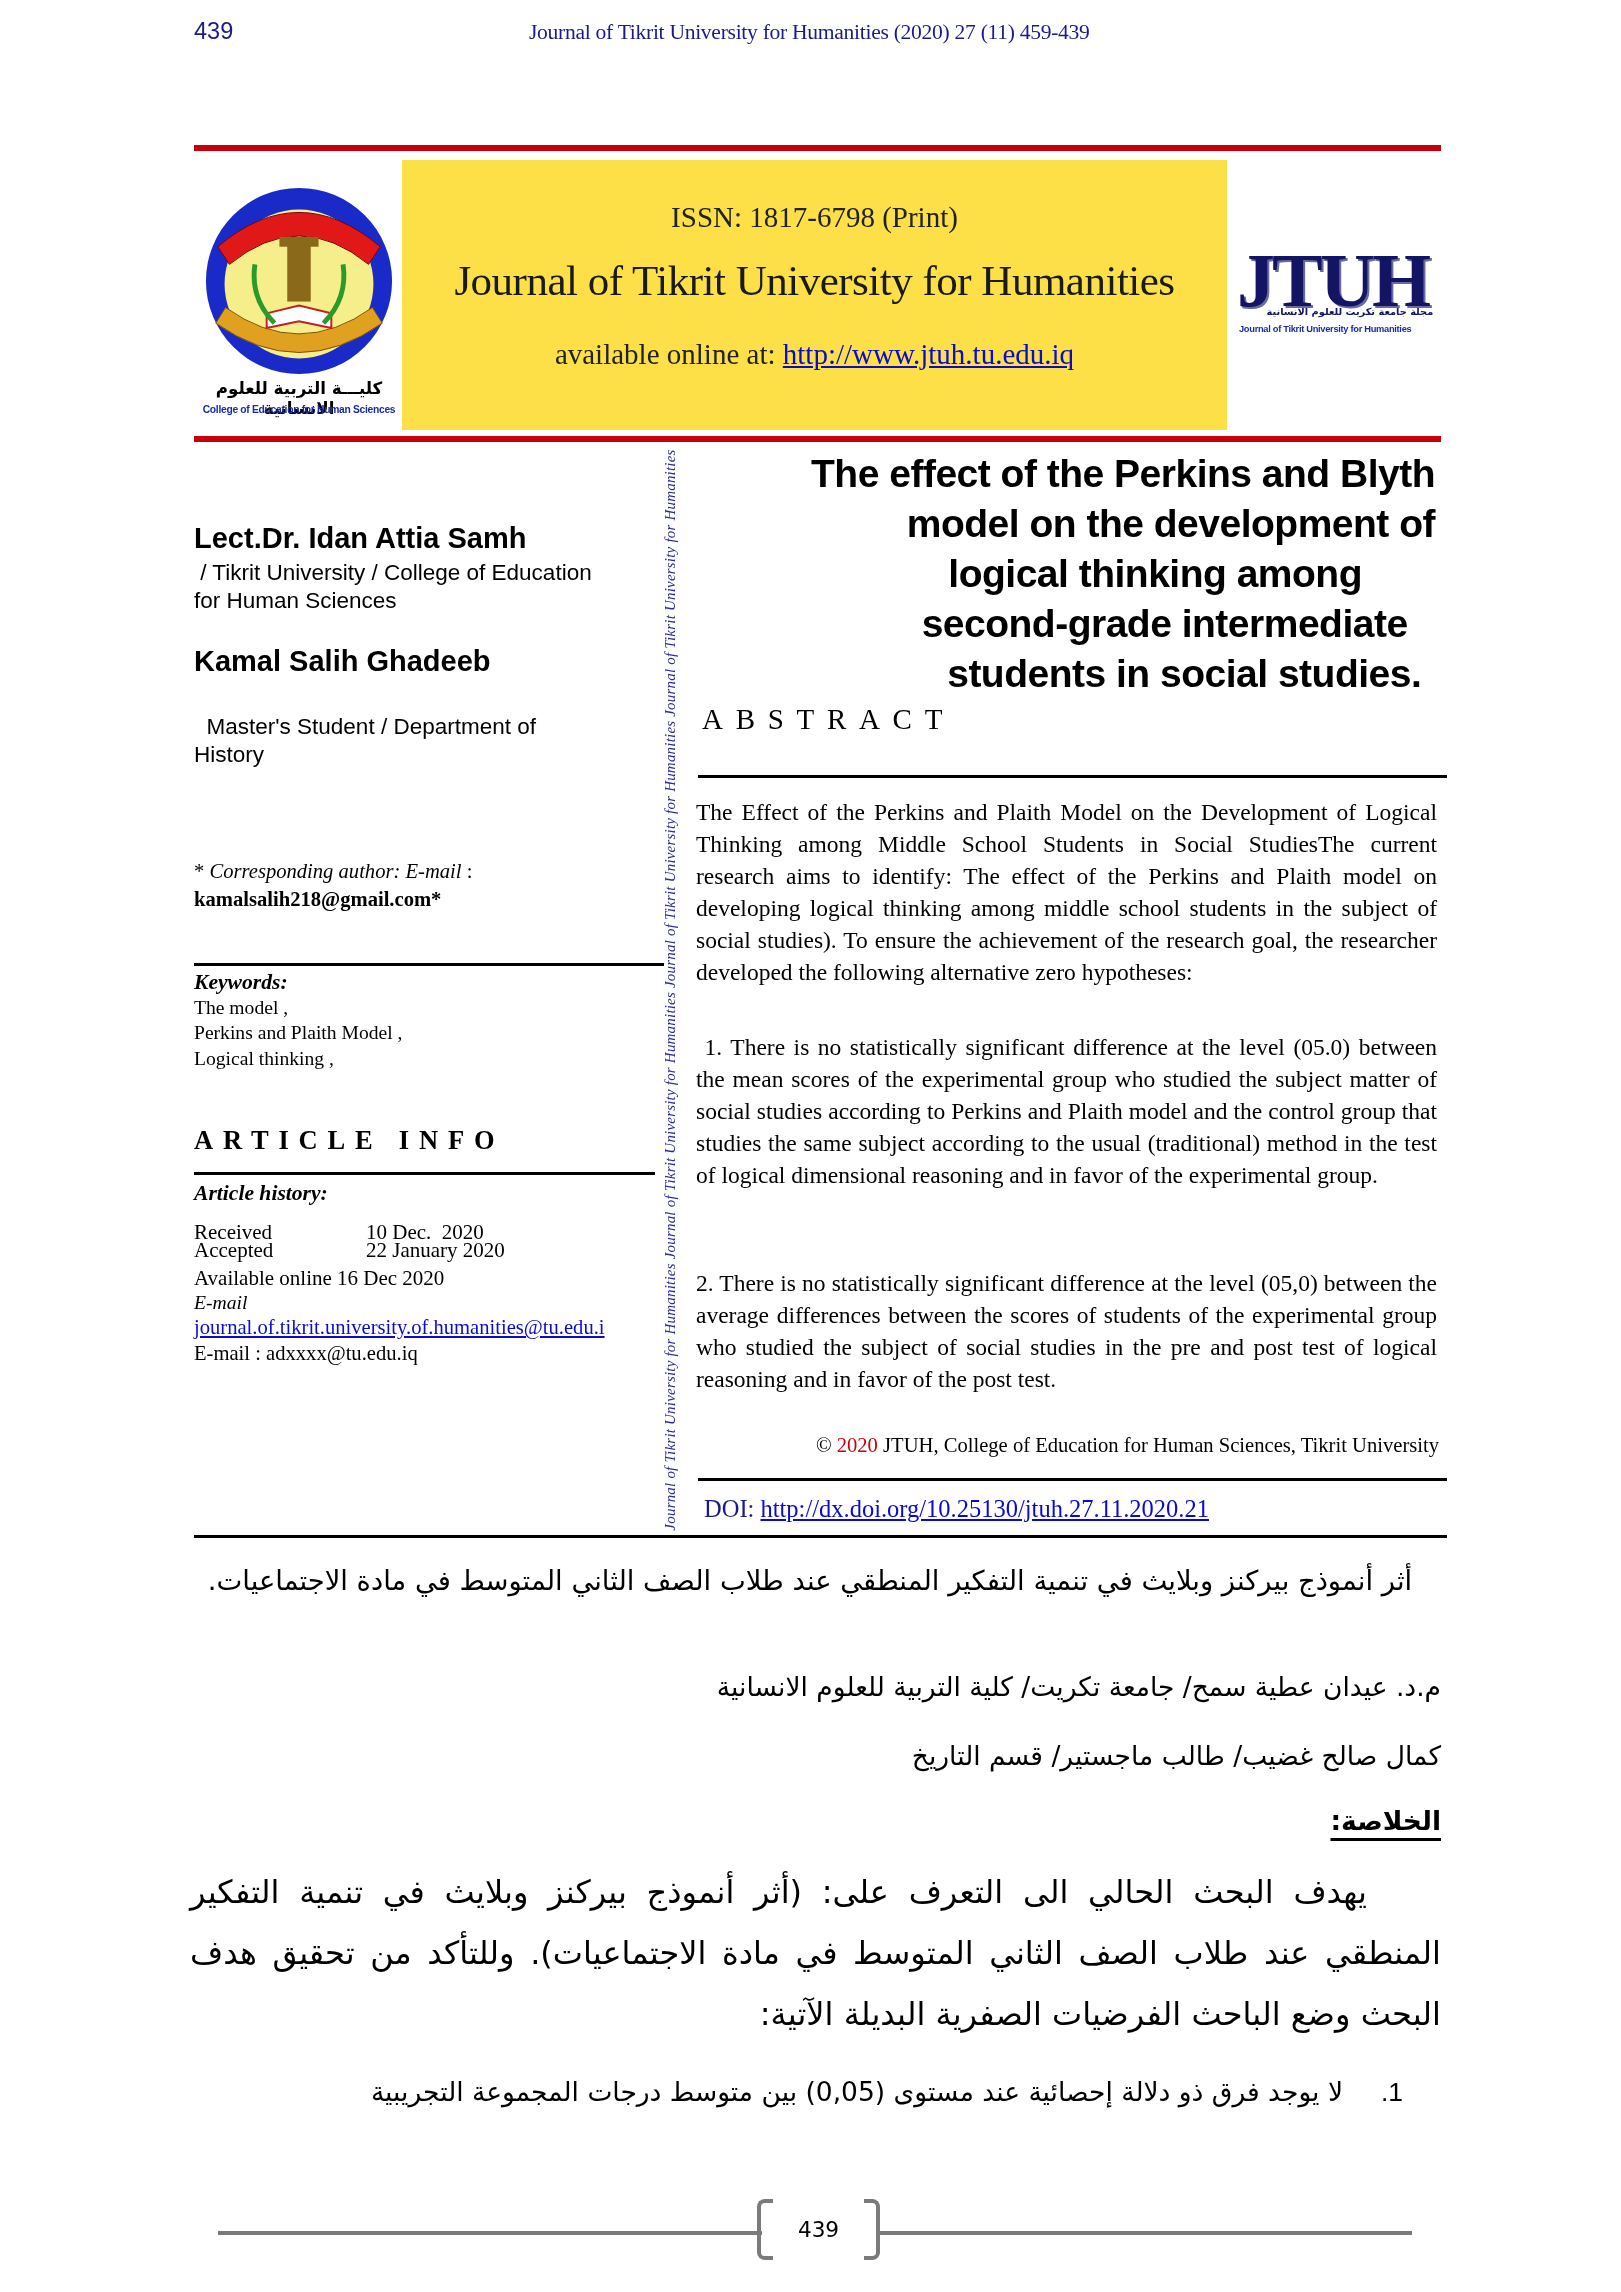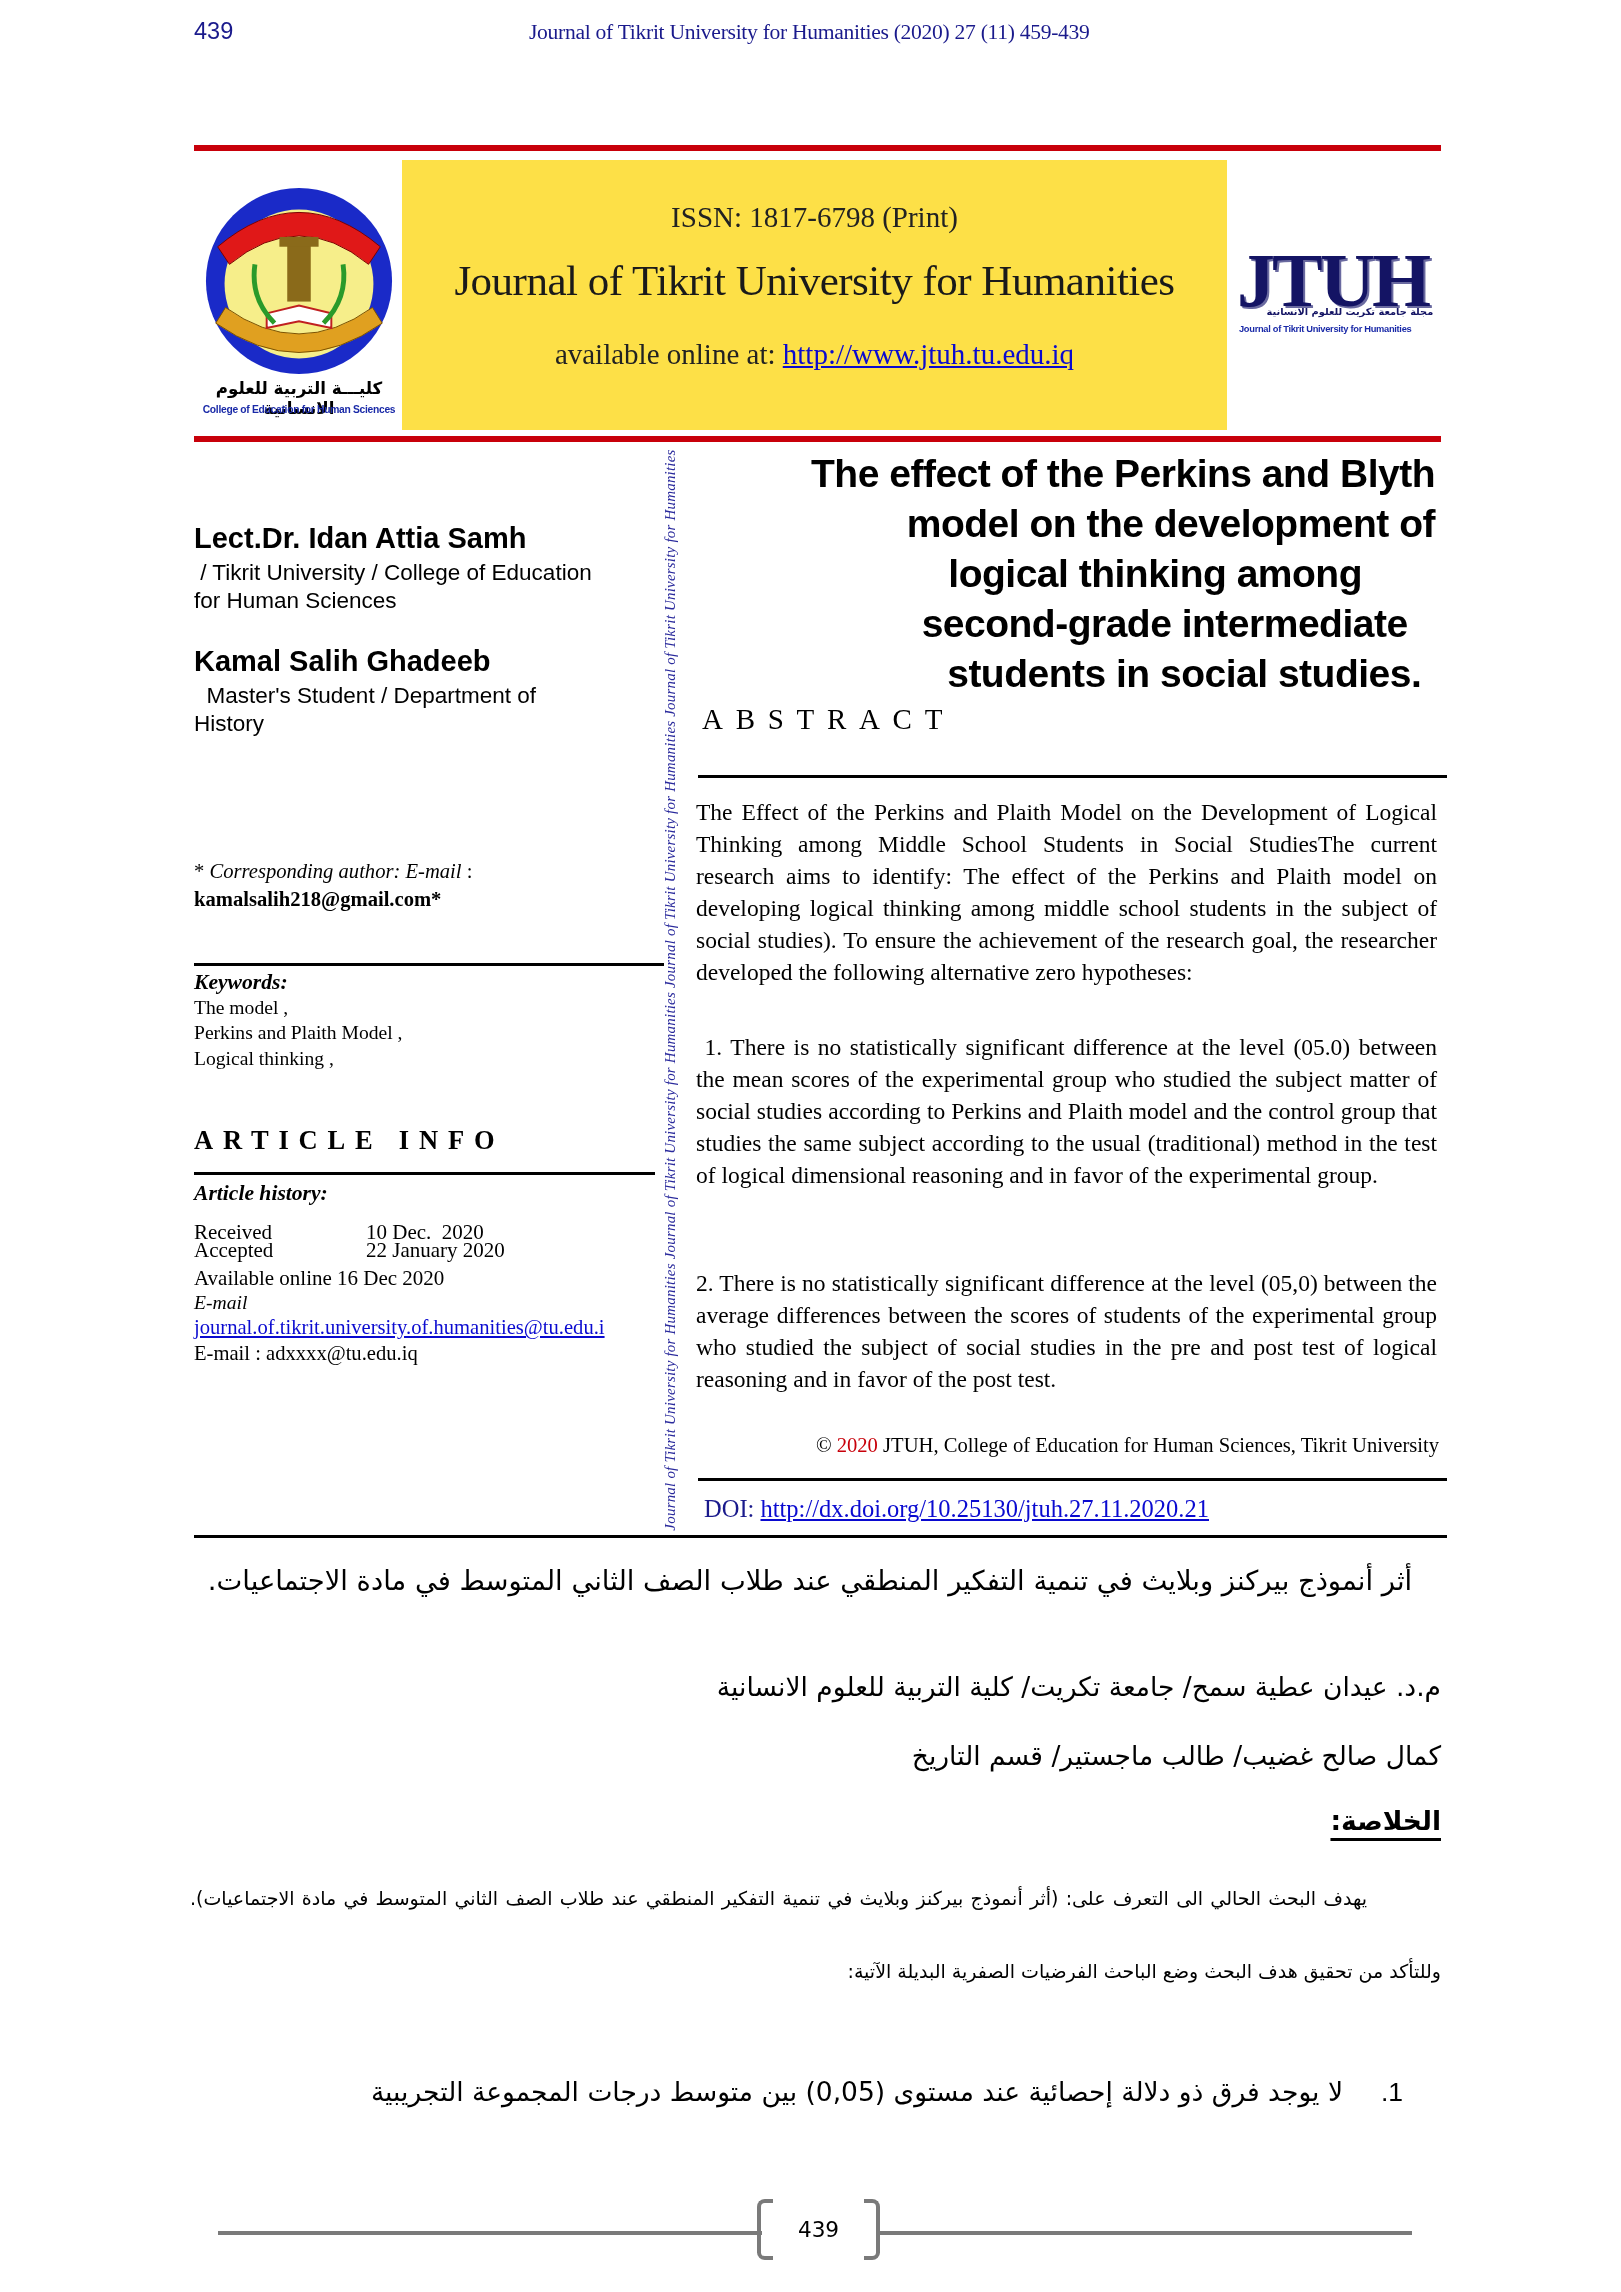--- a/index.html
+++ b/index.html
@@ -59,21 +59,21 @@
   .copyright { left:686px; top:1434px; width:753px; text-align:right; font-size:20.6px; }
   .copyright .yr { color:#c8000a; }
   .doi { left:704px; top:1495px; font-size:24.5px; color:#1a1a8c; }
   .doi a { color:#0a0ad0; text-decoration:underline; }
 
   
   .ar-block { right:180px; direction:rtl; text-align:right; font-family:"DejaVu Sans", sans-serif; }
   .ar-title { top:1544px; width:1206px; text-align:center; font-weight:normal; font-size:27.4px; line-height:73px; }
   .ar-line { font-size:26.5px; }
   .ar-heading { top:1805px; font-weight:bold; font-size:26.5px; text-decoration:underline; text-decoration-thickness:2.9px; text-underline-offset:7.8px; }
-  .ar-para { top:1862px; width:1251px; font-size:19px; line-height:73px; text-align:justify; text-align-last:right; }
+  .ar-para { top:1862px; width:1251px; font-size:32px; line-height:61px; text-align:justify; text-align-last:right; }
   .ar-item { top:2076px; width:1251px; font-size:26.5px; }
   .ar-item .num { display:inline-block; width:98px; text-align:center; font-family:"Liberation Sans", sans-serif; }
 
   
   .foot-line { top:2231px; height:3.9px; background:#7a7a7a; }
   .foot-bracket { top:2199px; width:15.7px; height:61px; border:4.9px solid #7a7a7a; box-sizing:border-box; }
   .foot-num { left:789px; top:2217px; width:59px; text-align:center; font-family:"DejaVu Sans", sans-serif; font-size:21.6px; }
 </style>
 </head>
 <body>
@@ -115,21 +115,21 @@
 
 <div class="abs redbar" style="top:436px;"></div>
 
 <div class="abs author-name" style="top:522px;">Lect.Dr. Idan Attia Samh</div>
 <div class="abs author-aff" style="top:559px;">
   <div style="white-space:pre;"> / Tikrit University / College of Education</div>
   <div>for Human Sciences</div>
 </div>
 <div class="abs author-name" style="top:645px;">Kamal Salih Ghadeeb</div>
 <div class="abs author-aff" style="top:682px;">
-  <div style="white-space:pre;">  Master's Student / Department of</div>
+  <div style="white-space:pre;margin-top:31px;">  Master's Student / Department of</div>
   <div>History</div>
 </div>
 
 <div class="abs corr">
   <span>* </span><i>Corresponding author: E-mail</i><span> :</span>
 </div>
 <div class="abs corr-email">kamalsalih218@gmail.com*</div>
 
 <div class="abs hline" style="left:194px; top:963px; width:470px;"></div>
 <div class="abs kw-title">Keywords:</div>

